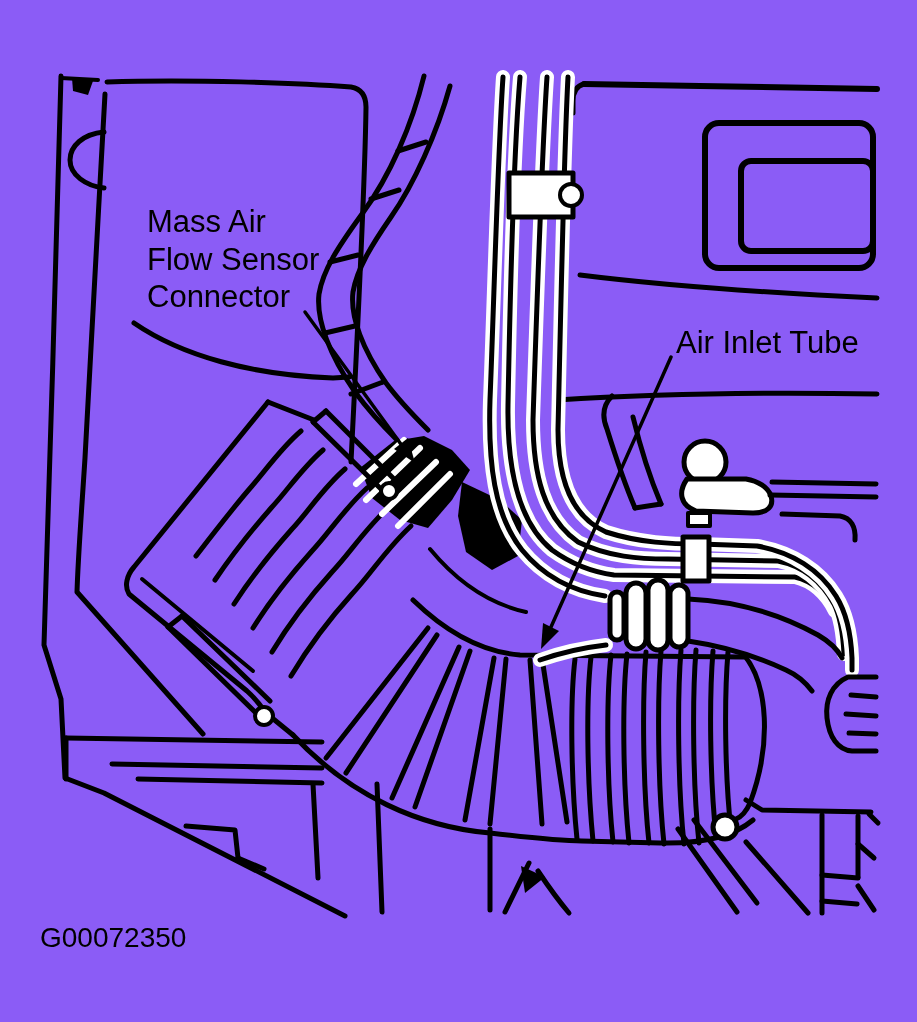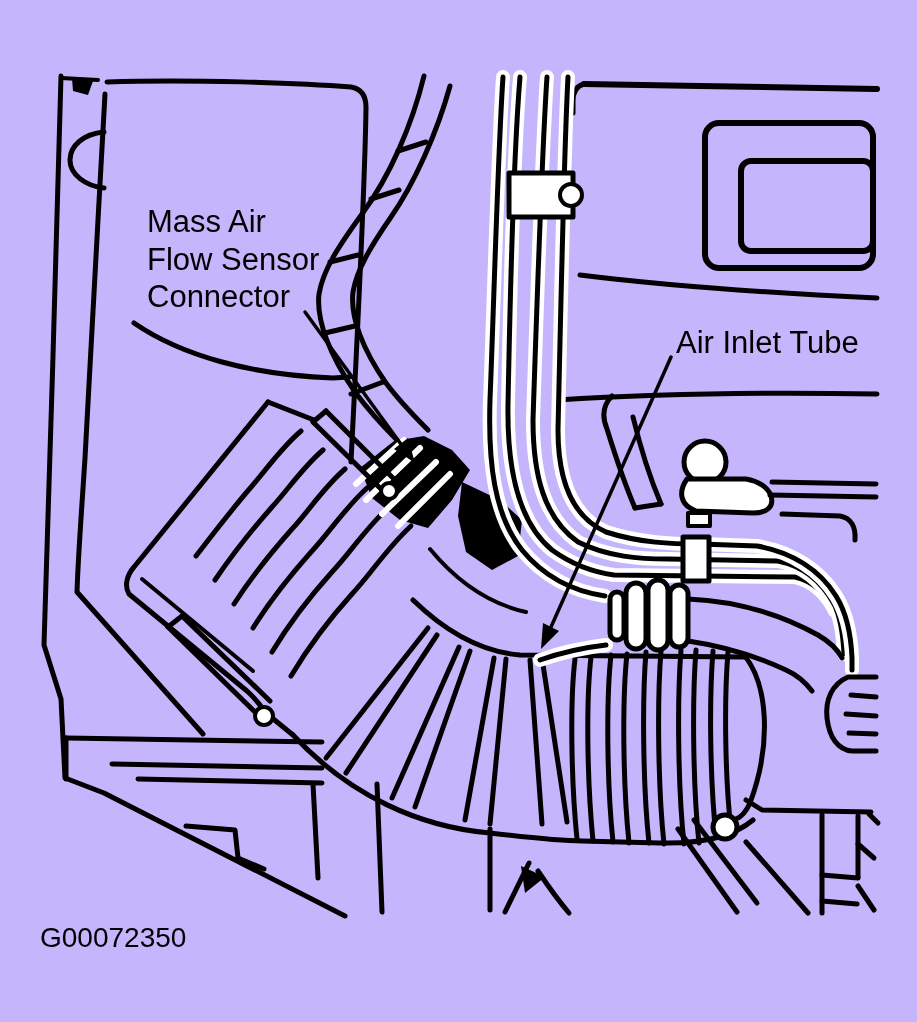--- a/index.html
+++ b/index.html
@@ -1,16 +1,16 @@
 <!DOCTYPE html>
 <html><head>
 <meta charset="utf-8">
 <style>
   html,body{margin:0;padding:0;background:#ffffff;}
-  .stage{position:relative;width:917px;height:1022px;background:#c4b5fd;overflow:hidden;
+  .stage{position:relative;width:917px;height:1022px;background:#8b5cf6;overflow:hidden;
          font-family:"Liberation Sans", sans-serif;}
   svg{position:absolute;left:0;top:0;}
   .ln{fill:none;stroke:#000000;stroke-width:5;stroke-linecap:round;stroke-linejoin:round;}
   .ln4{fill:none;stroke:#000000;stroke-width:4;stroke-linecap:round;stroke-linejoin:round;}
   .ln6{fill:none;stroke:#000000;stroke-width:6;stroke-linecap:round;stroke-linejoin:round;}
   .halo{fill:none;stroke:#ffffff;stroke-width:14;stroke-linecap:round;stroke-linejoin:round;}
   .wfill{fill:#ffffff;stroke:#000000;stroke-width:5;stroke-linejoin:round;}
   .wfill4{fill:#ffffff;stroke:#000000;stroke-width:4;stroke-linejoin:round;}
   .blob{fill:#000000;stroke:none;}
   .hatch{fill:none;stroke:#ffffff;stroke-width:6;stroke-linecap:round;}

